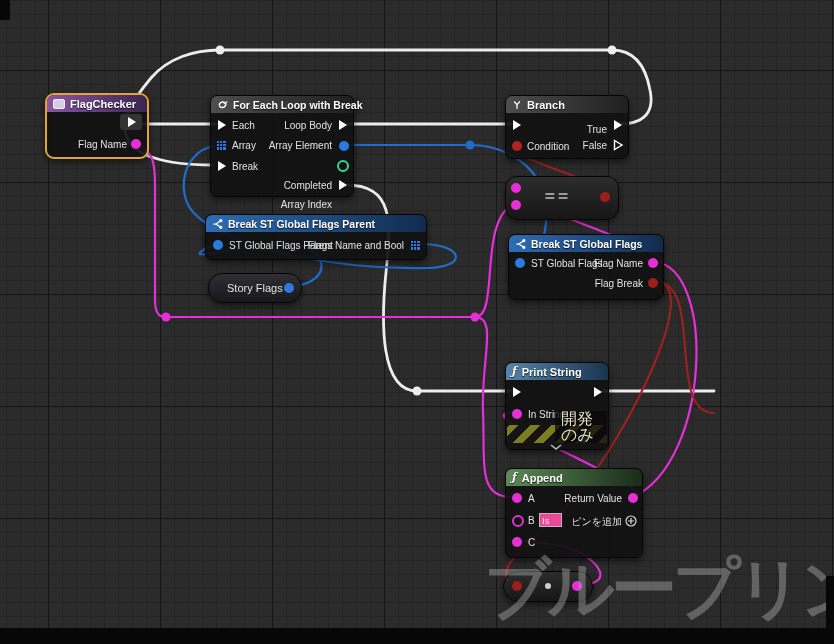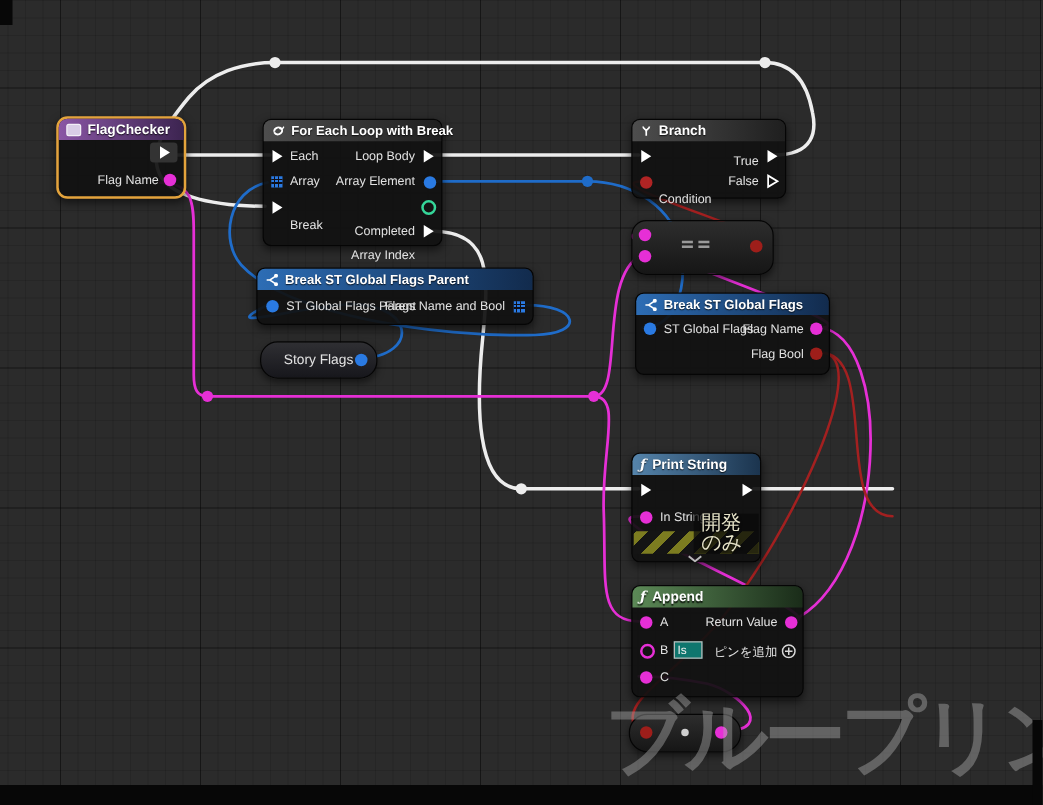--- a/index.html
+++ b/index.html
@@ -34,21 +34,21 @@
   .title-icon{display:inline-flex;align-items:center;justify-content:center;}
   .sq-icon{width:10px;height:8px;background:#d9cde6;border:1px solid #f2eef6;border-radius:2px;}
   .banner{position:absolute;left:1px;right:1px;height:18px;display:flex;align-items:flex-end;justify-content:center;
     background:repeating-linear-gradient(-45deg,#7c7c20 0 7px,#141414 7px 15px);
     font-size:16px;color:#e6e3c8;text-shadow:0 1px 2px #000;padding-left:48px;}
   .banner span{background:rgba(10,10,10,.75);padding:0 6px;line-height:16px;}
   .pill{position:absolute;z-index:20;background:linear-gradient(#2d2d2d,#161616);border:1px solid #050505;
     border-radius:14px;box-shadow:0 3px 6px rgba(0,0,0,.5);}
   .eq-sym{position:absolute;left:0;right:8px;top:9px;text-align:center;font-size:17px;font-weight:bold;
     color:#9a9a9a;letter-spacing:3px;font-family:"DejaVu Sans Mono",monospace;}
-  .b-input{position:absolute;width:17px;height:12px;background:#0f766e;border:1px solid #b9b9b9;
+  .b-input{position:absolute;width:17px;height:12px;background:#ec4899;border:1px solid #b9b9b9;
     color:#eee;font-size:9.5px;padding:0 2px;font-family:"Liberation Sans",sans-serif;}
   #watermark{position:absolute;left:484px;top:552px;z-index:55;font-size:66px;line-height:1.1;
     letter-spacing:-4px;color:rgba(176,176,176,.42);white-space:nowrap;pointer-events:none;font-weight:bold;}
   .blackbar{position:absolute;background:#070707;z-index:60;}
 </style>
 </head>
 <body>
 
 <div id="canvas">
 
@@ -123,21 +123,21 @@
     </div>
     <svg class="exec" style="left:5px;top:23px;" viewBox="0 0 12 12">
         <path d="M2 1 L10 6 L2 11 Z" fill="#fff"></path>
       </svg>
     <span class="lbl" style="left:21px;top:24px;">Each</span>
     <span class="pin-grid" style="left:6px;top:45px;"></span>
     <span class="lbl" style="left:21px;top:44px;">Array</span>
     <svg class="exec" style="left:5px;top:64px;" viewBox="0 0 12 12">
         <path d="M2 1 L10 6 L2 11 Z" fill="#fff"></path>
       </svg>
-    <span class="lbl" style="left:21px;top:79px;">Break</span>
+    <span class="lbl" style="left:21px;top:65px;">Break</span>
     <span class="lbl" style="right:21px;top:24px;">Loop Body</span>
     <svg class="exec" style="right:4px;top:23px;" viewBox="0 0 12 12">
         <path d="M2 1 L10 6 L2 11 Z" fill="#fff"></path>
       </svg>
     <span class="lbl" style="right:21px;top:44px;">Array Element</span>
     <span class="pin-dot blue" style="right:4px;top:45px;"></span>
     <span class="lbl" style="right:21px;top:64px;margin-top:39px;">Array Index</span>
     <span class="pin-hollow" style="right:4px;top:64px;border-color:#35d699;"></span>
     <span class="lbl" style="right:21px;top:84px;">Completed</span>
     <svg class="exec" style="right:4px;top:83px;" viewBox="0 0 12 12">
@@ -151,21 +151,21 @@
         <svg width="10" height="11" viewBox="0 0 12 12" fill="none" stroke="#fff" stroke-width="1.6">
           <path d="M6 11 V7 M6 7 C6 4 3 5 3 2 M6 7 C6 4 9 5 9 2"></path>
           </svg>
       </span>
       <span>Branch</span>
     </div>
     <svg class="exec" style="left:5px;top:23px;" viewBox="0 0 12 12">
         <path d="M2 1 L10 6 L2 11 Z" fill="#fff"></path>
       </svg>
     <span class="pin-dot red2" style="left:6px;top:45px;"></span>
-    <span class="lbl" style="left:21px;top:58px;">Condition</span>
+    <span class="lbl" style="left:21px;top:45px;">Condition</span>
     <span class="lbl" style="right:21px;top:28px;">True</span>
     <svg class="exec" style="right:4px;top:23px;" viewBox="0 0 12 12">
         <path d="M2 1 L10 6 L2 11 Z" fill="#fff"></path>
       </svg>
     <span class="lbl" style="right:21px;top:44px;">False</span>
     <svg class="exec" style="right:4px;top:43px;" viewBox="0 0 12 12">
         <path d="M2.5 1.5 L10 6 L2.5 10.5 Z" fill="none" stroke="#fff" stroke-width="1.4"></path>
       </svg>
   </div>
 
@@ -206,21 +206,21 @@
             <circle cx="10" cy="2" r="1.2" fill="#fff"></circle>
             <circle cx="10" cy="10" r="1.2" fill="#fff"></circle>
           </svg>
       </span>
       <span style="font-size:10.5px;">Break ST Global Flags</span>
     </div>
     <span class="pin-dot blue" style="left:6px;top:23px;"></span>
     <span class="lbl" style="left:22px;top:23px;">ST Global Flags</span>
     <span class="lbl" style="right:20px;top:23px;">Flag Name</span>
     <span class="pin-dot magenta" style="right:5px;top:23px;"></span>
-    <span class="lbl" style="right:20px;top:43px;">Flag Bool</span>
+    <span class="lbl" style="right:20px;top:43px;">Flag Break</span>
     <span class="pin-dot red" style="right:5px;top:43px;"></span>
   </div>
 
   <div class="node" style="left:505px;top:362px;width:102px;height:86px;">
     <div class="hd hd-steel">
       <span class="title-icon" style="font-style:italic;font-family:'DejaVu Serif',serif;font-size:11px;color:#fff;">ƒ</span>
       <span>Print String</span>
     </div>
     <svg class="exec" style="left:5px;top:23px;" viewBox="0 0 12 12">
         <path d="M2 1 L10 6 L2 11 Z" fill="#fff"></path>

